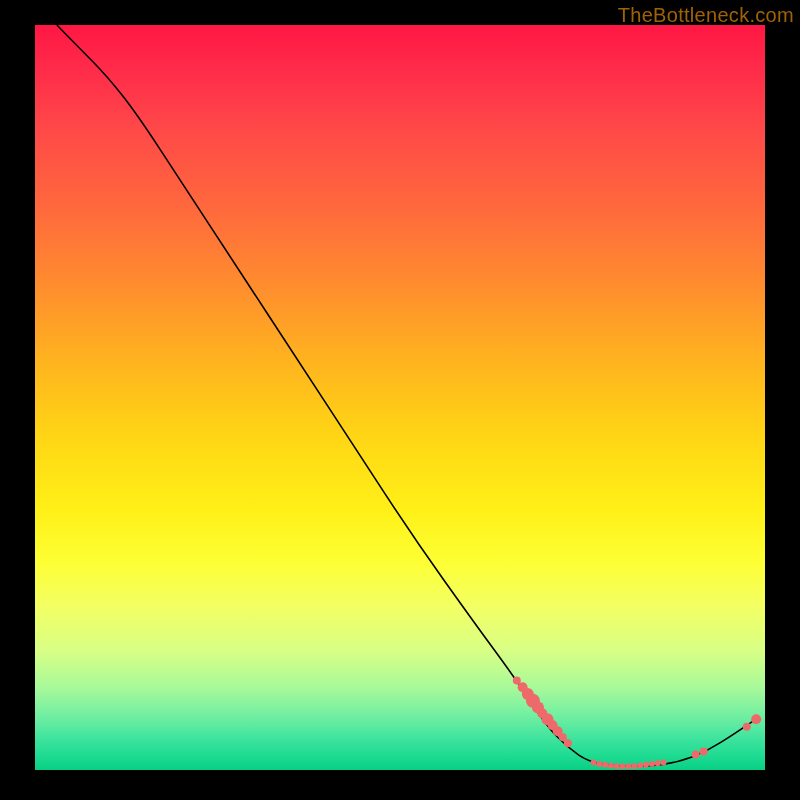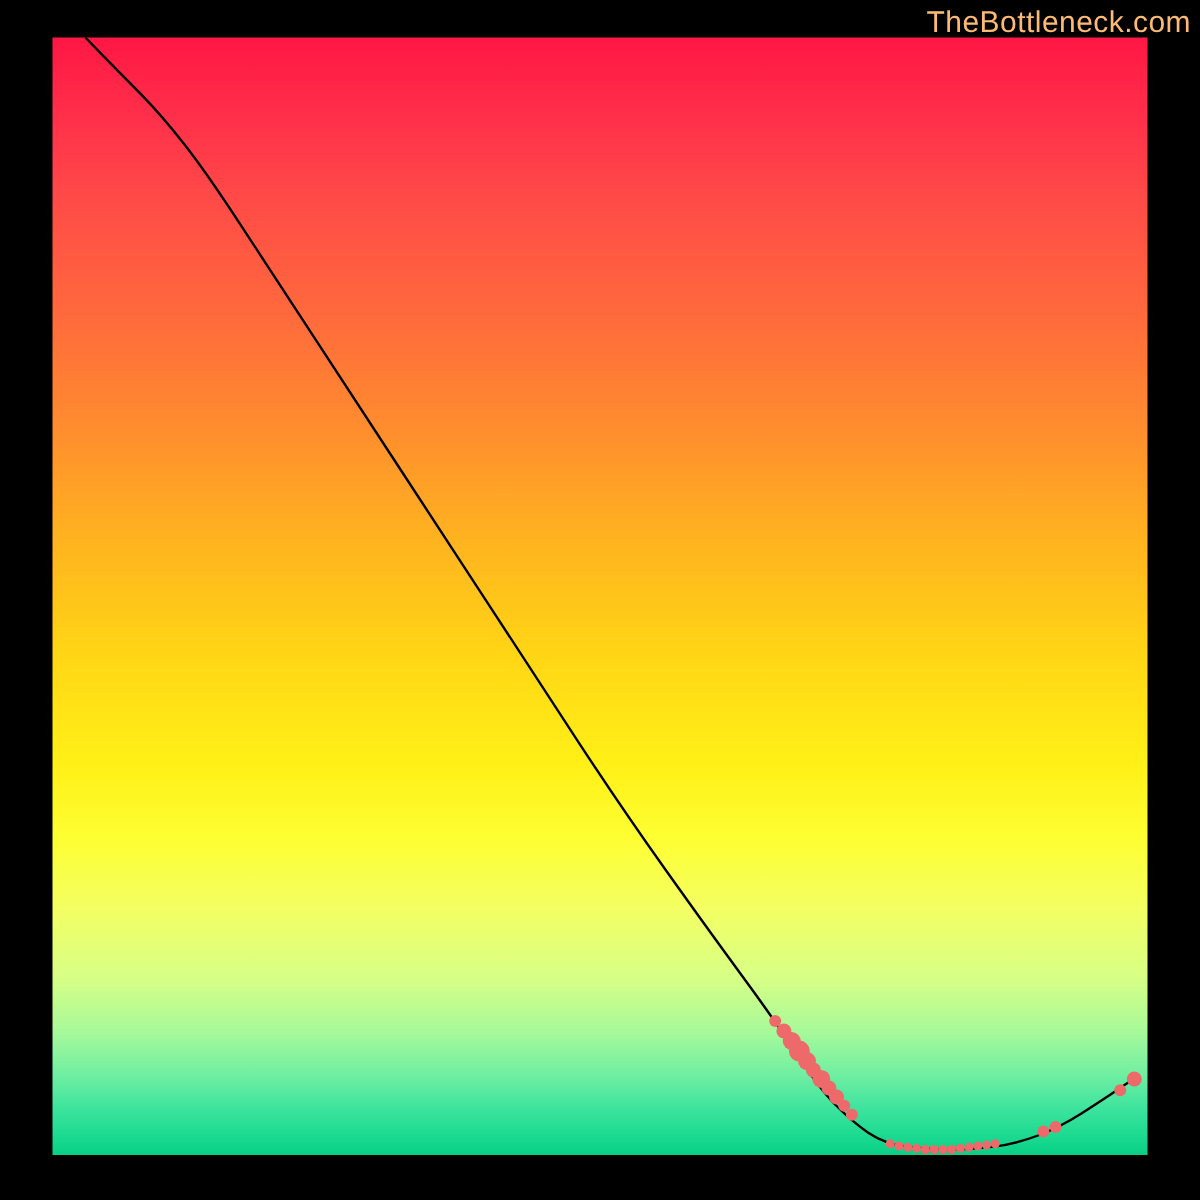--- a/index.html
+++ b/index.html
@@ -14,21 +14,21 @@
   .wrap {
     position: relative;
     width: 800px;
     height: 800px;
     background: #000;
   }
   .watermark {
     position: absolute;
     top: 4px;
     right: 6px;
-    color: #fdba74;
+    color: #a16207;
     font-size: 20px;
     letter-spacing: 0.3px;
     z-index: 20;
   }
   .plot {
     position: absolute;
     left: 35px;
     top: 25px;
     width: 730px;
     height: 745px;

